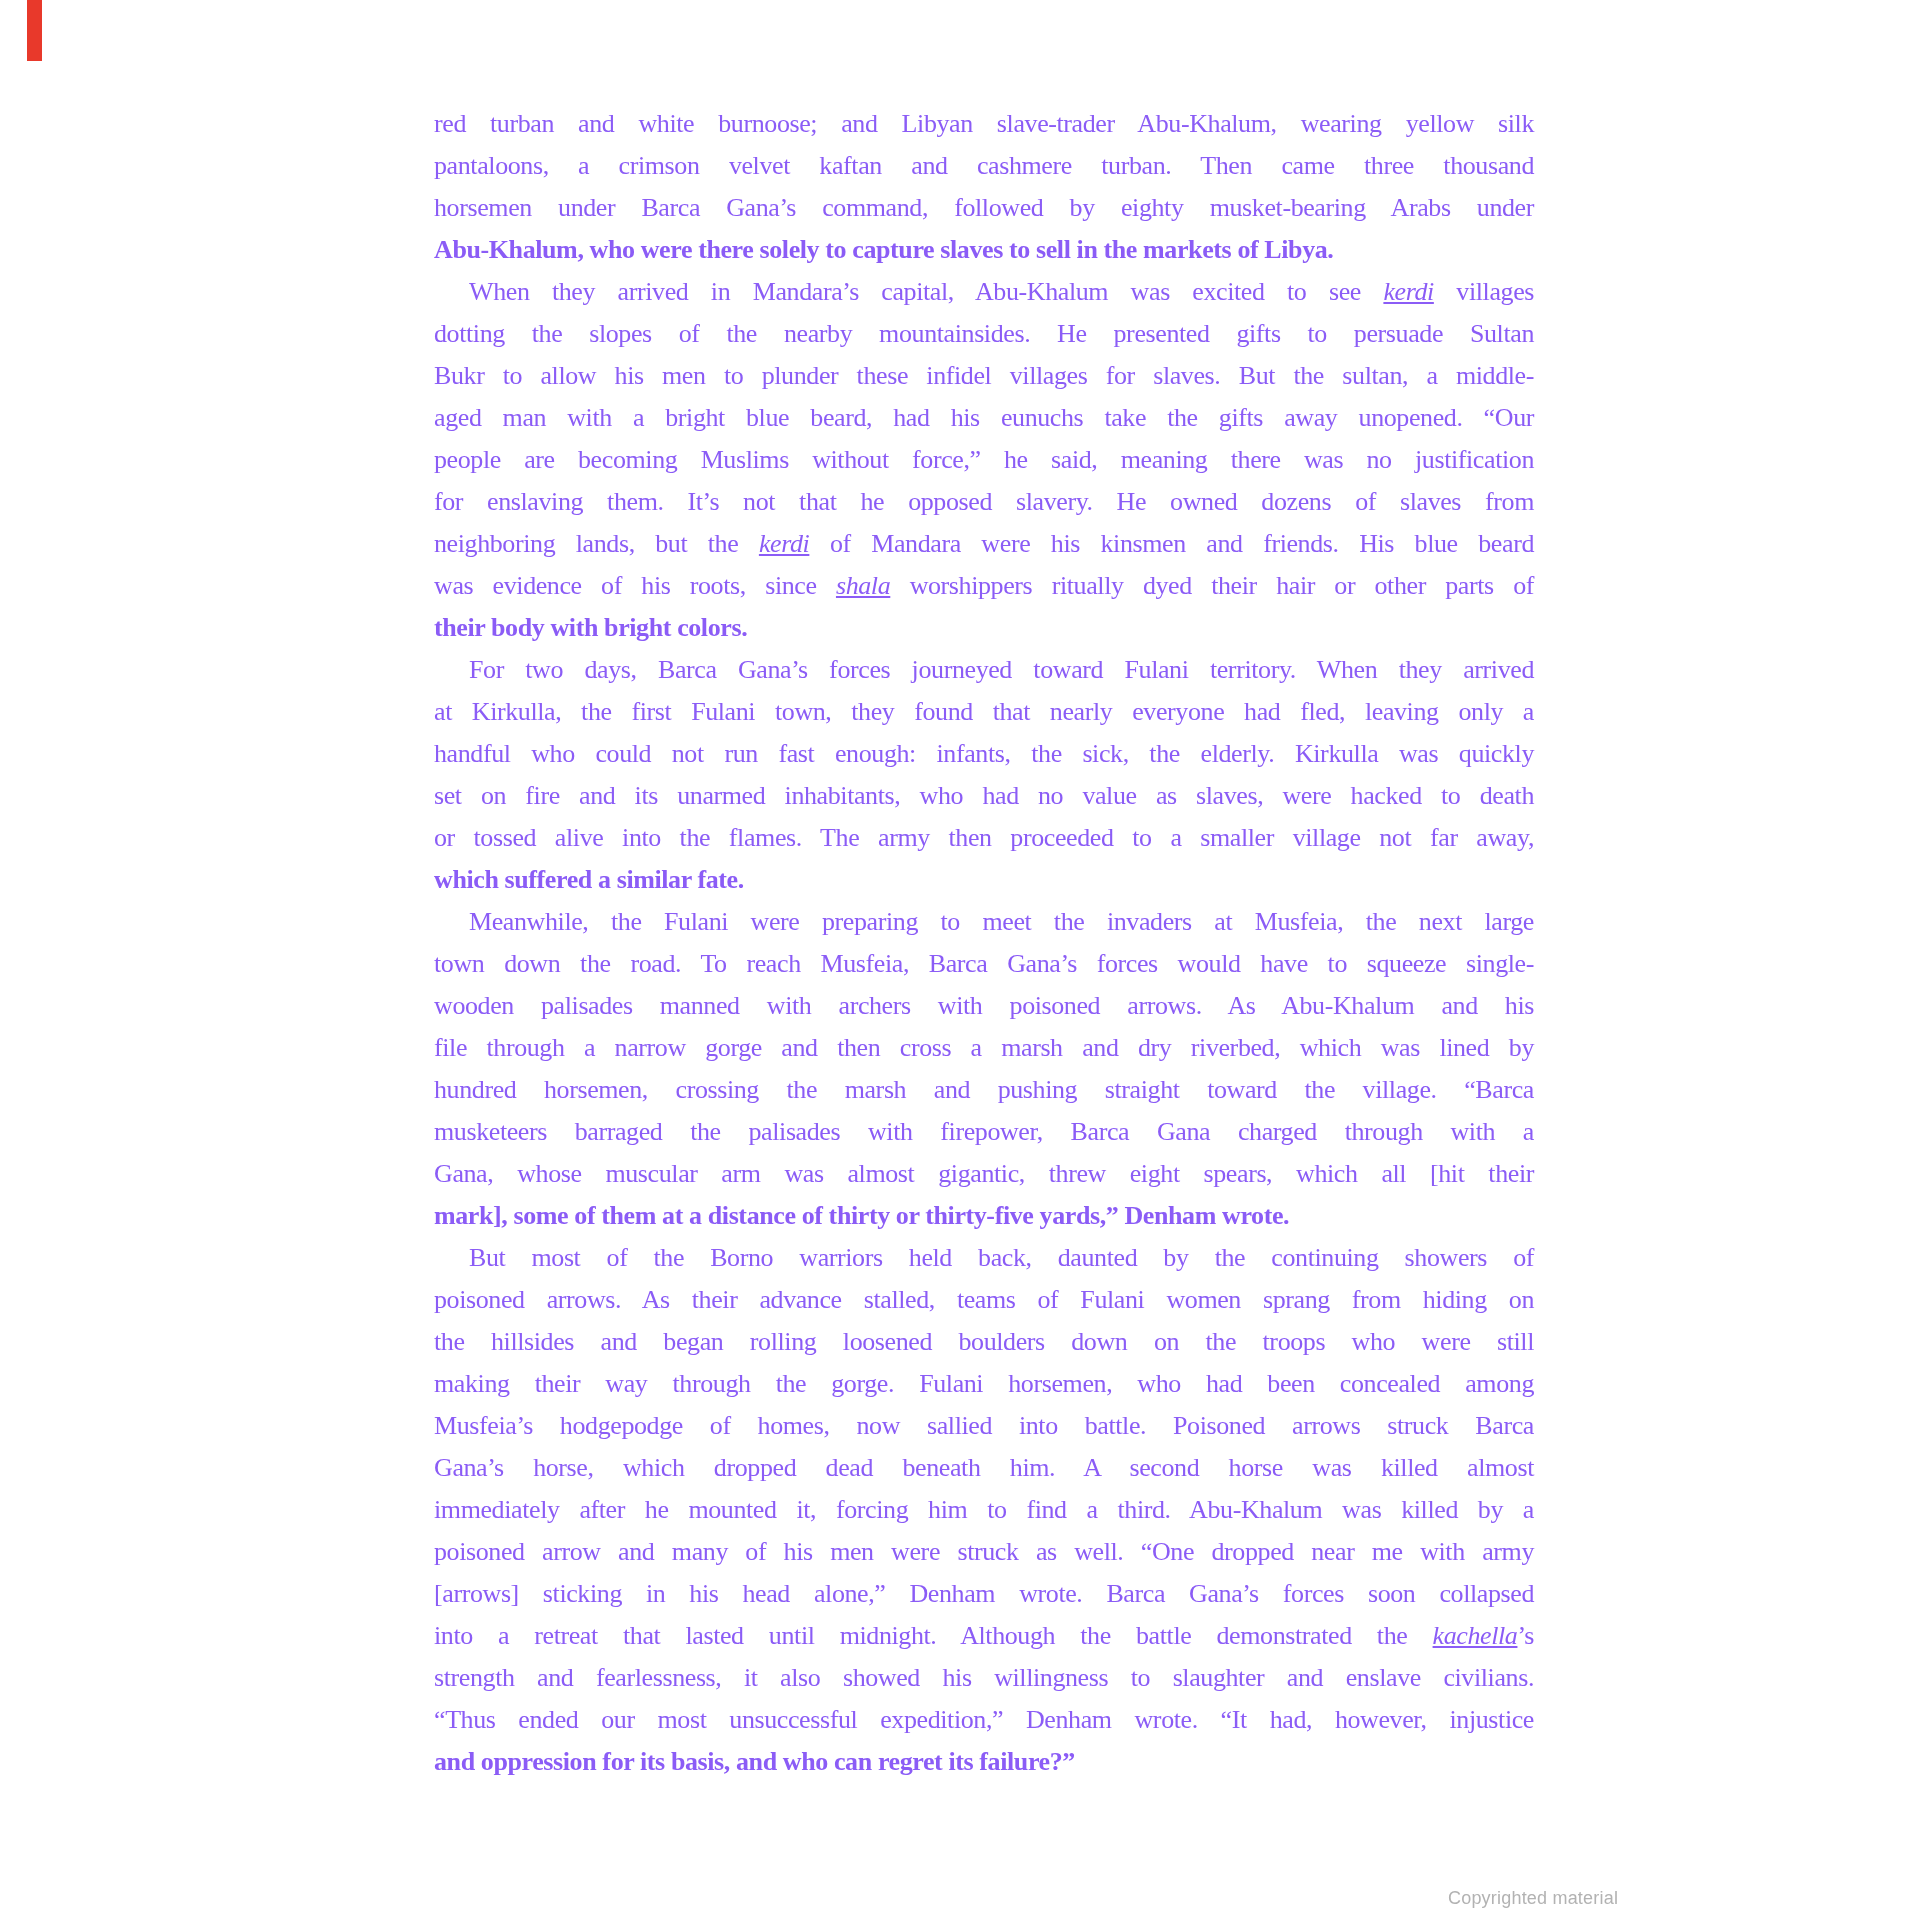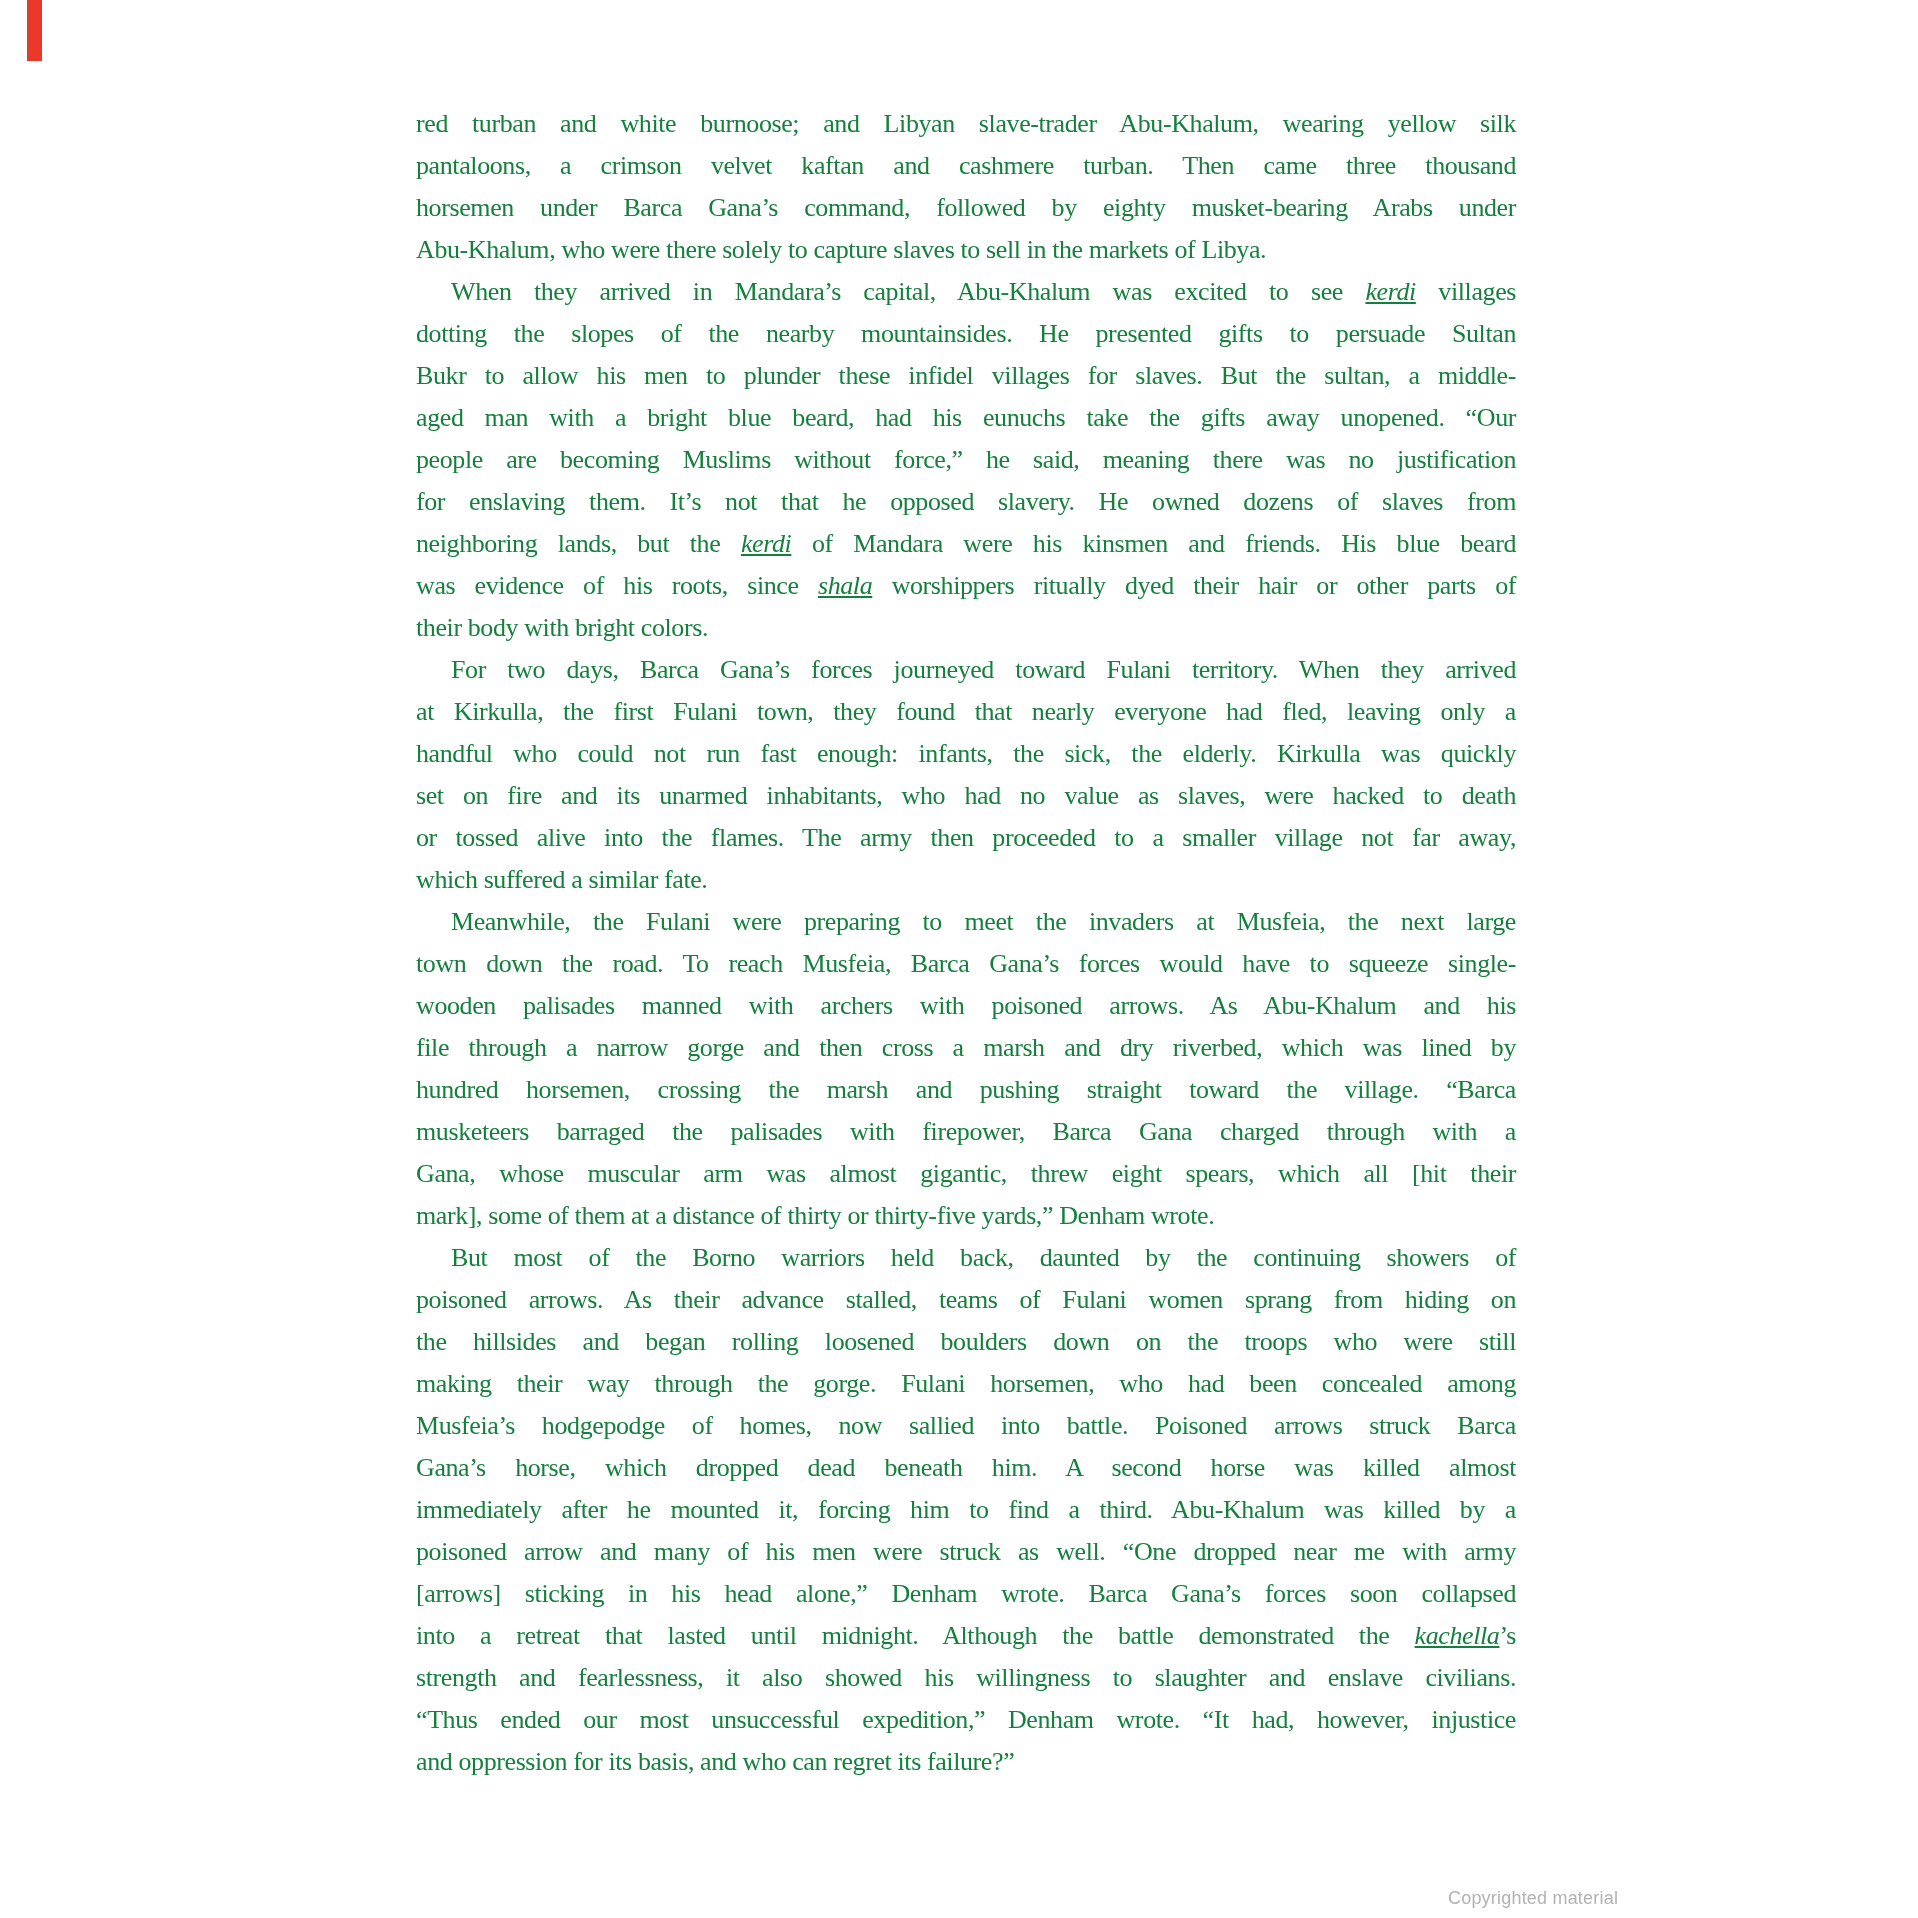--- a/index.html
+++ b/index.html
@@ -32,20 +32,21 @@
     line-height: 42px;
     font-size: 26px;
     letter-spacing: -0.4px;
     white-space: normal;
     text-align: justify;
     text-align-last: justify;
   }
   .line.para-end {
     text-align: right;
     text-align-last: left;
+    font-weight: bold;
   }
   .line.indent {
     text-indent: 35px;
   }
   .line i {
     font-style: italic;
     text-decoration: underline;
   }
   .copyright {
     position: absolute;
@@ -55,21 +56,21 @@
     font-size: 18px;
     line-height: 20px;
     letter-spacing: 0.2px;
   }
 </style>
 </head>
 <body>
 
 <div class="red-mark" style="background-color: rgb(232, 57, 43);"></div>
 
-<div class="text-block" style="color: #15803d;">
+<div class="text-block" style="color: #8b5cf6; margin-left: 18px;">
     <div class="line">red turban and white burnoose; and Libyan slave-trader Abu-Khalum, wearing yellow silk</div>
     <div class="line">pantaloons, a crimson velvet kaftan and cashmere turban. Then came three thousand</div>
     <div class="line">horsemen under Barca Gana’s command, followed by eighty musket-bearing Arabs under</div>
     <div class="line para-end">Abu-Khalum, who were there solely to capture slaves to sell in the markets of Libya.</div>
     <div class="line indent">When they arrived in Mandara’s capital, Abu-Khalum was excited to see <i>kerdi</i> villages</div>
     <div class="line">dotting the slopes of the nearby mountainsides. He presented gifts to persuade Sultan</div>
     <div class="line">Bukr to allow his men to plunder these infidel villages for slaves. But the sultan, a middle-</div>
     <div class="line">aged man with a bright blue beard, had his eunuchs take the gifts away unopened. “Our</div>
     <div class="line">people are becoming Muslims without force,” he said, meaning there was no justification</div>
     <div class="line">for enslaving them. It’s not that he opposed slavery. He owned dozens of slaves from</div>

